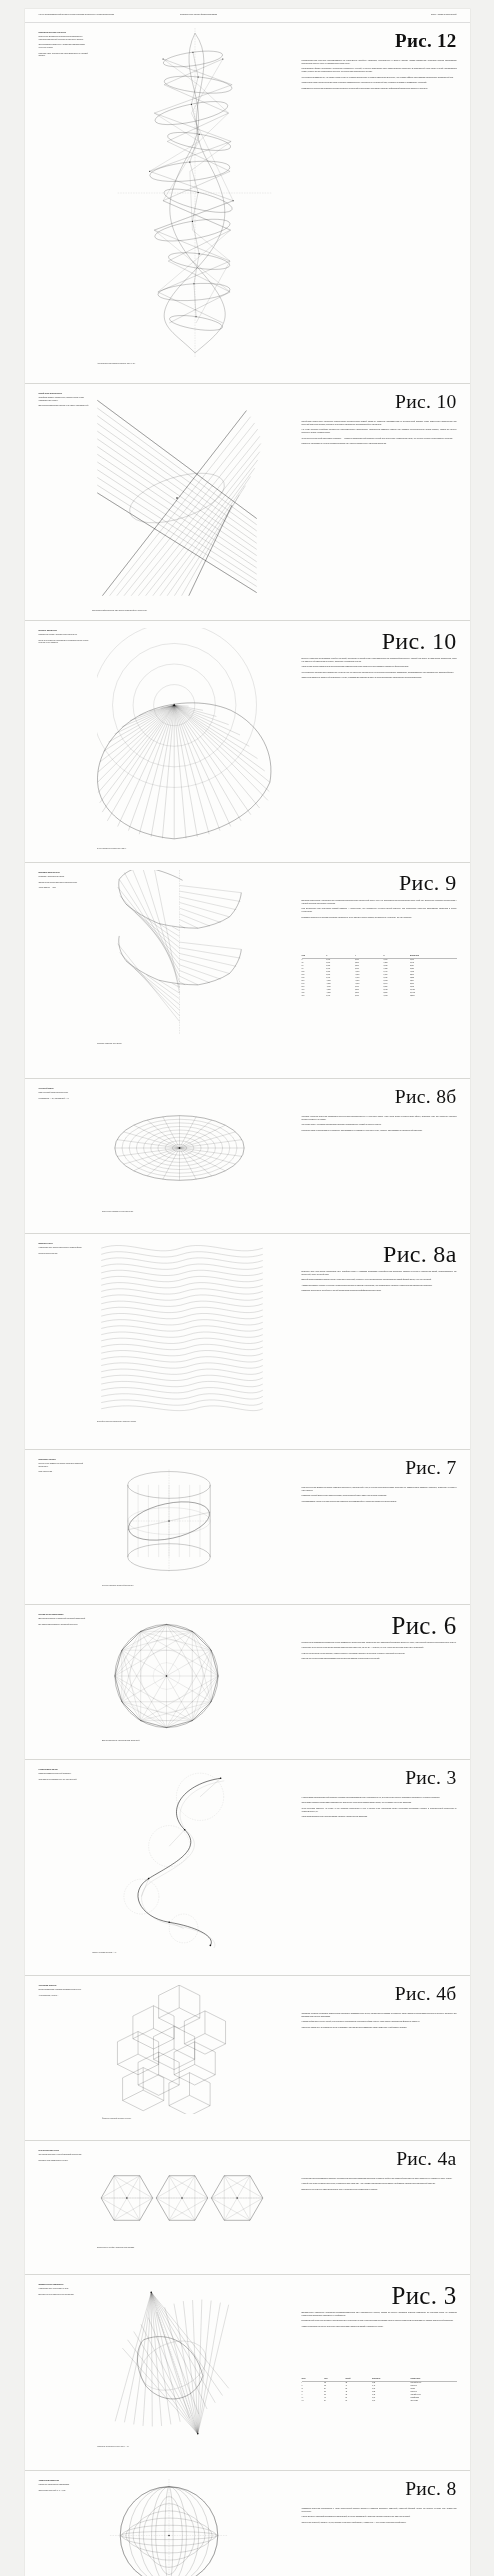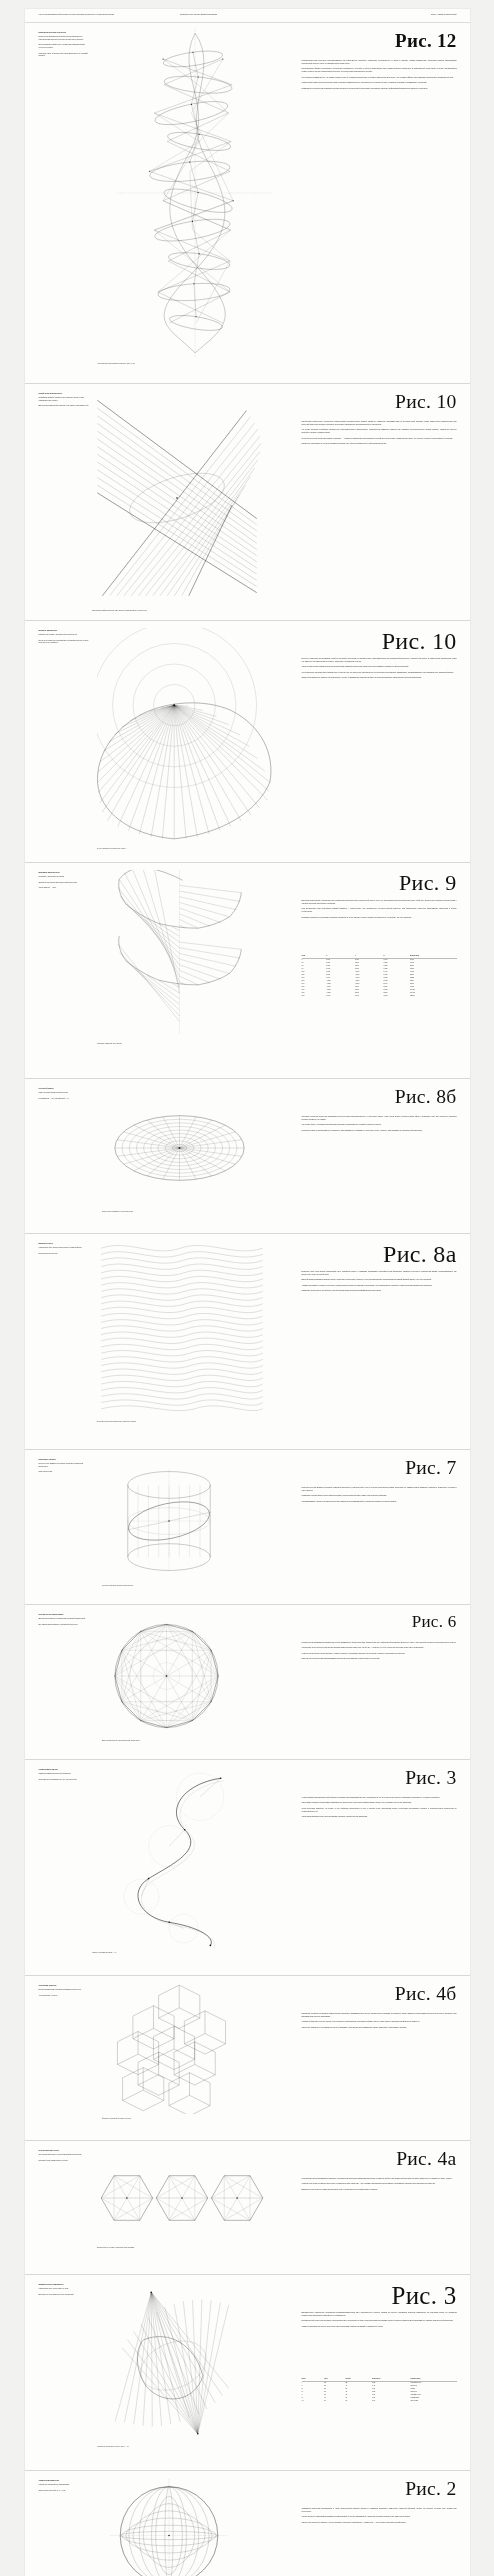--- a/index.html
+++ b/index.html
@@ -659,21 +659,21 @@
     </div>
     <div class="body-col" style="right:13.4px;top:36px;width:155px;">
       <p>При пересечении прямого кругового цилиндра плоскостью, наклонённой к оси, в сечении получается эллипс. Большая ось эллипса равна диаметру цилиндра, делённому на косинус угла наклона.</p>
       <p>Развёртка боковой поверхности даёт синусоиду, период которой равен длине окружности основания.</p>
       <p>Эта зависимость лежит в основе построения разверток для криволинейных элементов оболочек и воздуховодов.</p>
     </div>
     <div class="caption" style="left:77px;top:135px;width:155px;">Сечение цилиндра наклонной плоскостью.</div>
   </div>
 
   <div class="section" style="height:155px;">
-    <div class="fig-title" style="top:7.2px;font-size:17px;">Рис. 6</div>
+    <div class="fig-title" style="top:7.2px;font-size:25px;">Рис. 6</div>
     <div class="col-left">
       <div class="cl-title">Центрическая композиция</div>
       <p>Двенадцатиугольник с вписанной системой диагоналей.</p>
       <p>Все диагонали проведены из каждой вершины.</p>
     </div>
     <div class="figbox" style="left:77px;top:9.3px;width:129px;height:124px;">
       <svg width="129" height="124" viewBox="0 0 250 240">
         <g stroke="#333" fill="none" stroke-width="0.3" transform="translate(125,120)">
           <circle r="100" stroke="#111" stroke-width="0.55"></circle>
           <circle r="86.6" stroke="#999" stroke-width="0.25"></circle>
@@ -984,21 +984,21 @@
     </table>
     <div class="body-col" style="right:13.4px;top:36px;width:155px;">
       <p>Динамическое равновесие достигается противопоставлением двух направленных систем, каждая из которых стремится вывести композицию из состояния покоя. Их взаимная компенсация порождает напряжённую устойчивость.</p>
       <p>В приведённой схеме это выражено наложением двух конических пучков с разнесёнными вершинами. Зона их пересечения образует линзовидную область повышенной плотности.</p>
       <p>Таблица содержит расчётные значения углов раскрытия и плотности линий в характерных зонах.</p>
     </div>
     <div class="caption" style="left:72px;top:171px;width:155px;">Наложение конических пучков. Зоны I—VII.</div>
   </div>
 
   <div class="section" style="height:144px;">
-    <div class="fig-title" style="top:7.2px;font-size:19.6px;">Рис. 2</div>
+    <div class="fig-title" style="top:7.2px;font-size:19.6px;">Рис. 8</div>
     <div class="col-left">
       <div class="cl-title">Эллипсоид вращения</div>
       <p>Каркасное изображение эллипсоида.</p>
       <p>Отношение полуосей 1 : 1 : 0,62.</p>
     </div>
     <div class="figbox" style="left:77px;top:8.2px;width:134px;height:113px;">
       <svg width="134" height="113" viewBox="0 0 260 220">
         <g fill="none" stroke="#333" stroke-width="0.35" transform="translate(130,110)">
           <circle r="95" stroke="#111" stroke-width="0.6"></circle>
 

